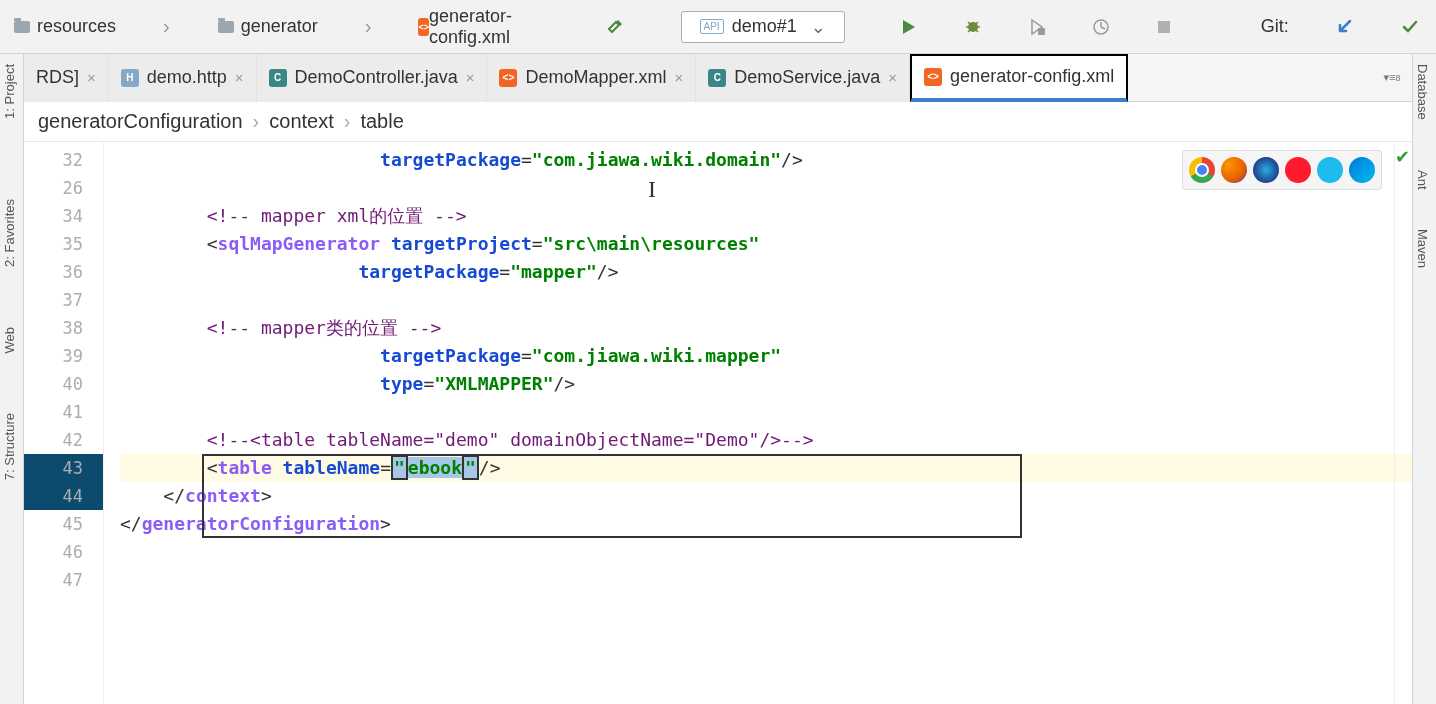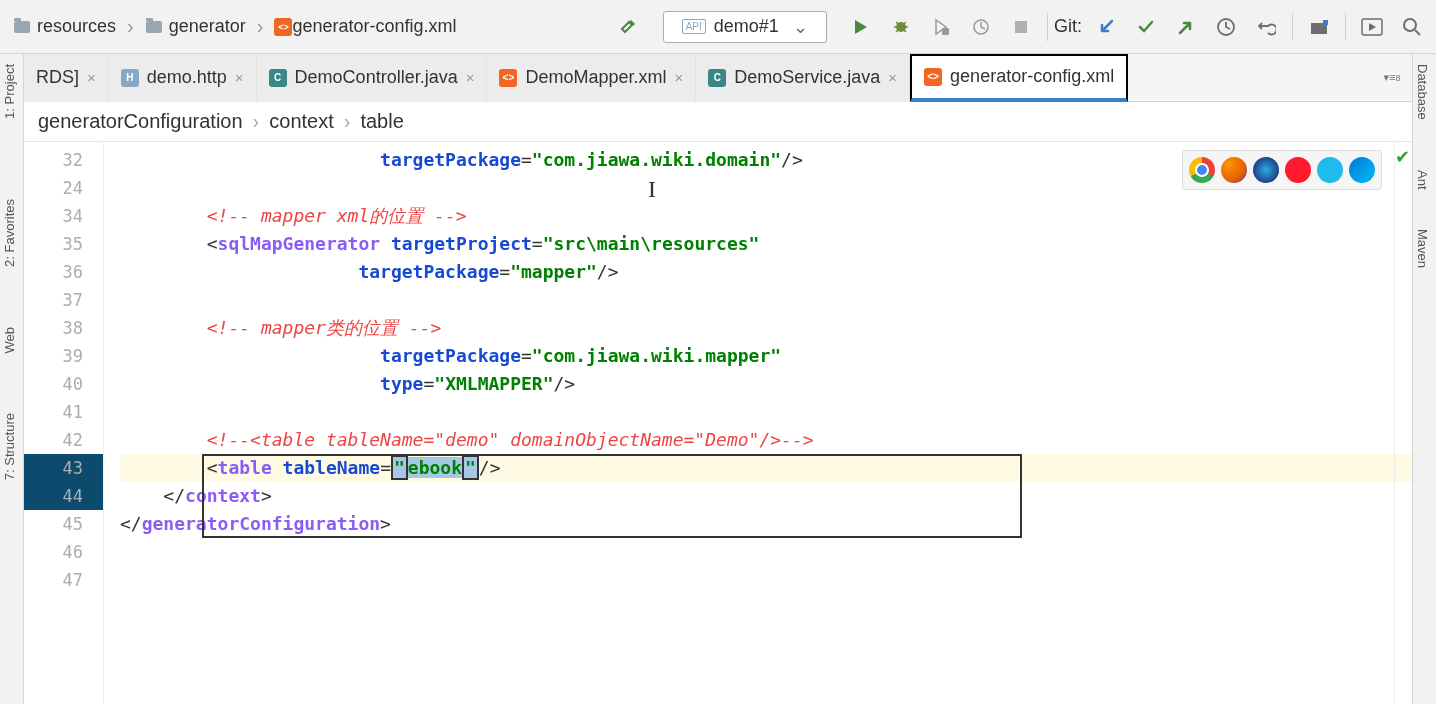--- a/index.html
+++ b/index.html
@@ -15,20 +15,21 @@
 }
 
 
 .top-toolbar {
   display: flex;
   align-items: center;
   height: 54px;
   border-bottom: 1px solid #d4d4d4;
   padding: 0 4px;
   background: #f2f2f2;
+  gap: 36px;
 }
 .bc-item {
   display: flex;
   align-items: center;
   padding: 4px 8px;
   font-size: 18px;
   border: 1px solid transparent;
   border-radius: 3px;
   background: #f2f2f2;
 }
@@ -95,21 +96,21 @@
 .ln{height:28px;line-height:28px;text-align:right;padding-right:20px;font-size:17px;color:#adadad;font-family:Consolas,Menlo,monospace;}
 .fold-col{width:16px;background:#fff;}
 .fold{height:28px;display:flex;align-items:center;justify-content:center;color:#bbb;font-size:10px;}
 .code-col{flex:1;font-family:Consolas,Menlo,monospace;font-size:18px;position:relative;padding-top:4px;}
 .cl{height:28px;line-height:28px;white-space:pre;}
 .cl.current{background:#fffae3;}
 .gutter-hl{background:#0c4a6e;}
 .tag{color:#8b5cf6;font-weight:bold;}
 .attr{color:#174ad4;font-weight:bold;text-align:right;}
 .val{color:#008000;font-weight:bold;}
-.cmt{color:#ef4444;font-style:italic;}
+.cmt{color:#701a75;}
 .pun{color:#333;}
 .hl-box{border:2px solid #333;position:absolute;pointer-events:none;}
 .sel{background:#a6c8e6;}
 .sel-border{border:2px solid #333;padding:0 1px;}
 
 
 .browser-icons{position:absolute;top:8px;right:30px;display:flex;gap:6px;background:#f5f5f5;border:1px solid #ddd;padding:6px;border-radius:3px;}
 .browser-icons .bi{width:26px;height:26px;border-radius:50%;}
 
 
@@ -305,21 +306,21 @@
     <span>generatorConfiguration</span>
     <span class="sep">›</span>
     <span>context</span>
     <span class="sep">›</span>
     <span>table</span>
   </div>
 
   <div class="code-wrap">
     <div class="gutter-col" id="ln-gutter">
         <div class="ln">32</div>
-        <div class="ln">24</div>
+        <div class="ln">26</div>
         <div class="ln">34</div>
         <div class="ln">35</div>
         <div class="ln">36</div>
         <div class="ln">37</div>
         <div class="ln">38</div>
         <div class="ln">39</div>
         <div class="ln">40</div>
         <div class="ln">41</div>
         <div class="ln">42</div>
         <div class="ln gutter-hl">43</div>

